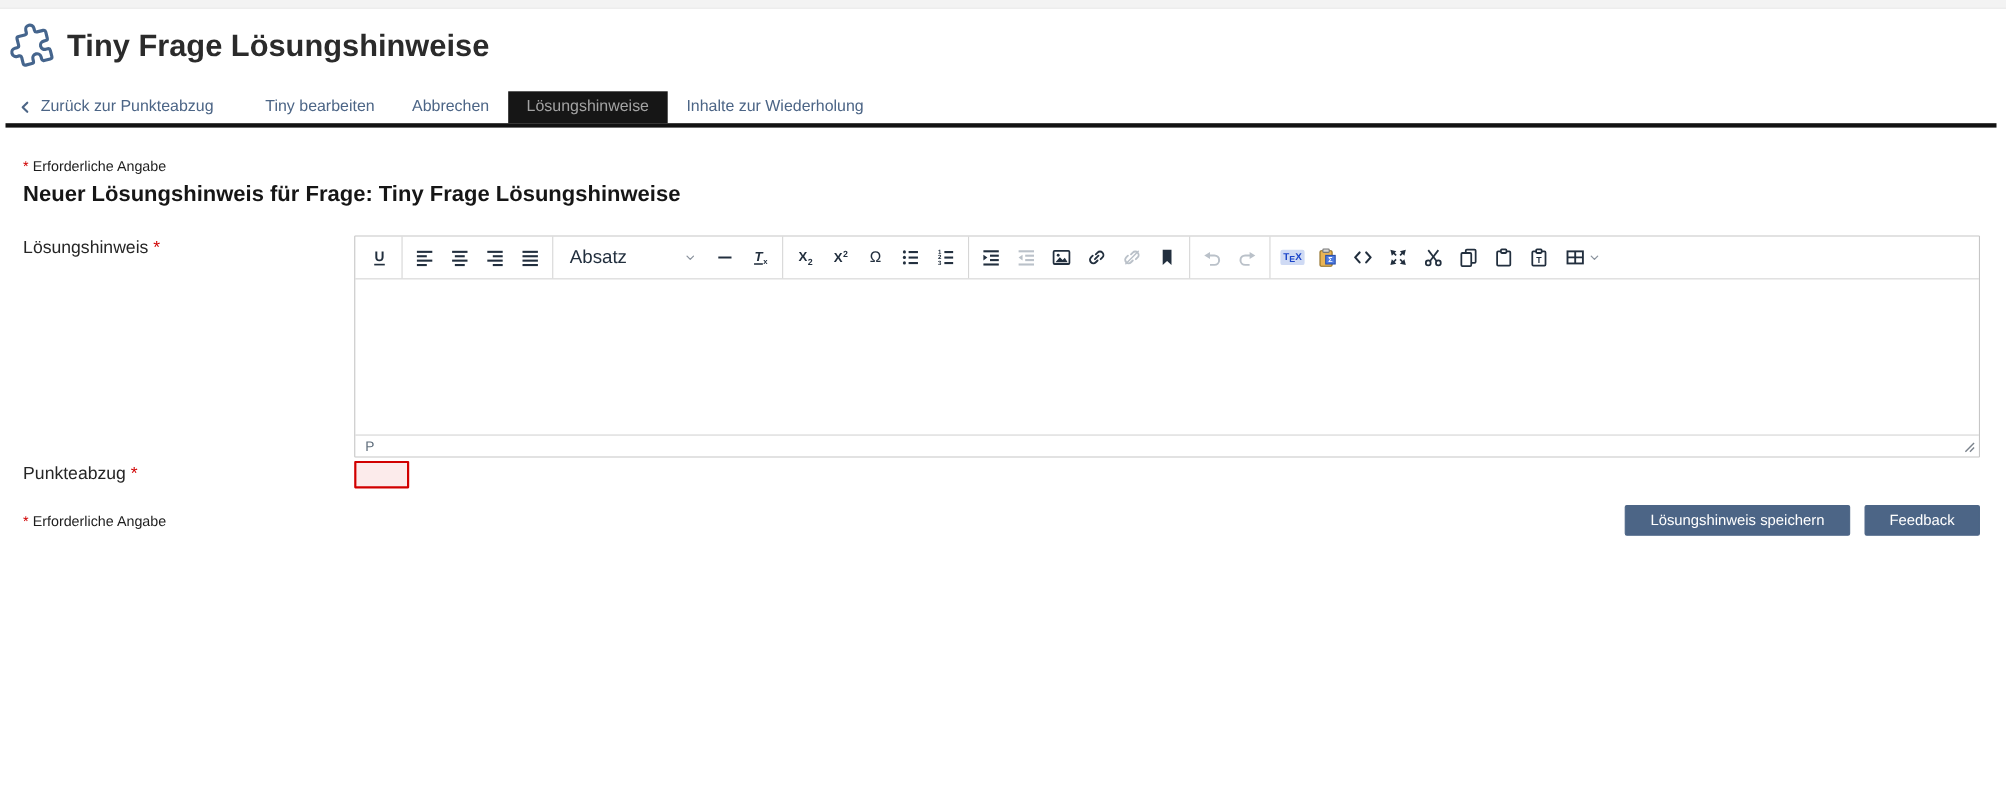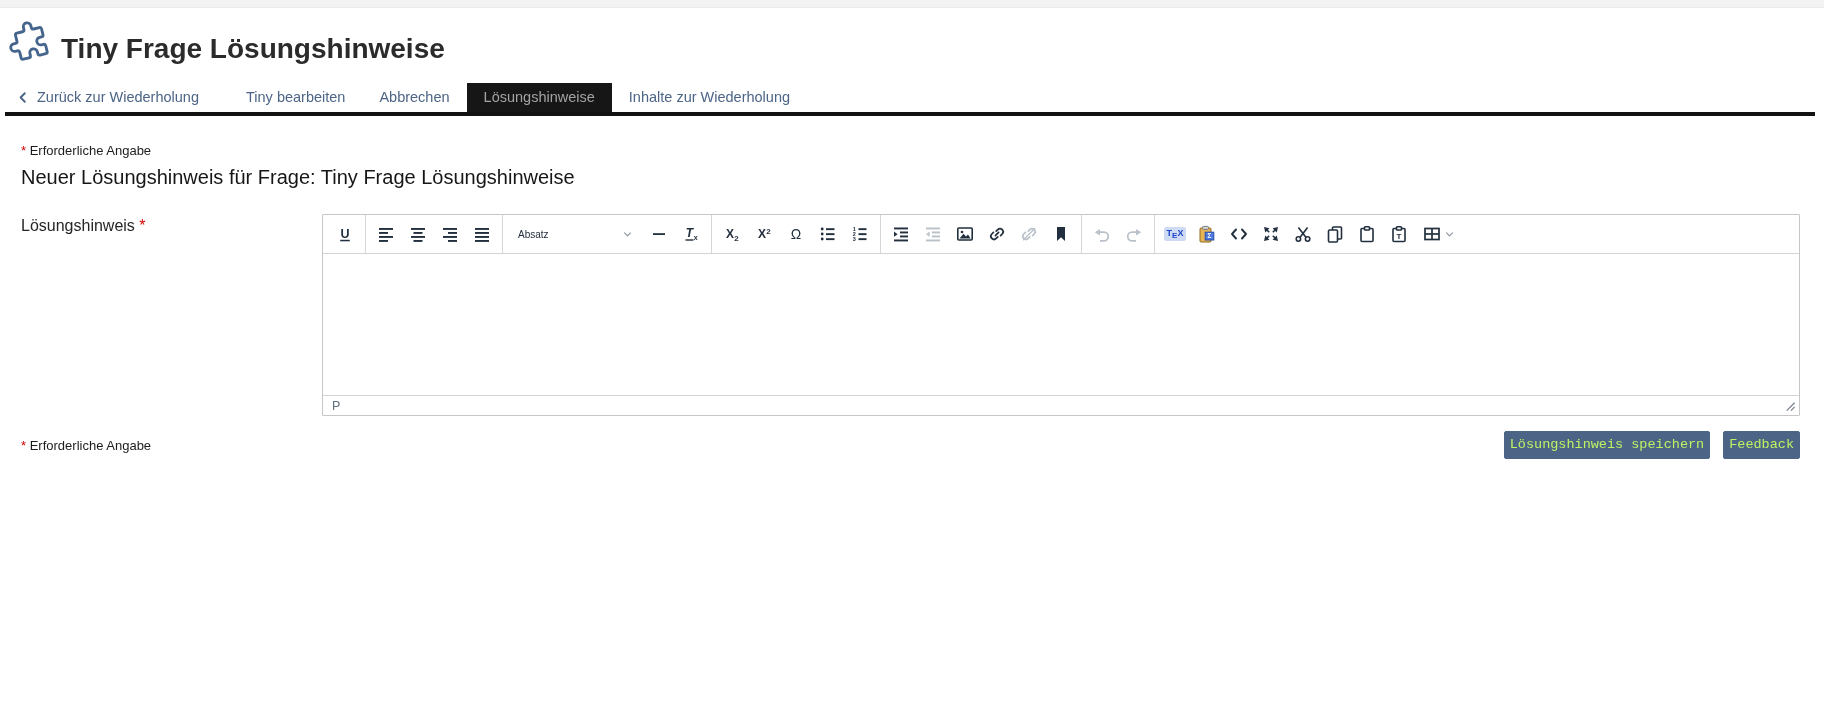--- a/index.html
+++ b/index.html
@@ -7,61 +7,61 @@
     --tab-active-bg:#161616;
     --icon:#222f3e;
     --icon-disabled:#bac1c9;
     --invalid-border:#d10000;
     --invalid-bg:#fcebeb;
   }
   *{box-sizing:border-box}
   body{margin:0;width:1824px;height:728px;overflow:hidden;background:#fff;
        font-family:"Liberation Sans","DejaVu Sans",sans-serif;color:#161616}
   .top-strip{height:8px;background:#f3f3f3;border-bottom:1px solid #ececec}
-  .page-header{display:flex;align-items:flex-end;gap:9px;padding:11px 0 7px 6px}
+  .page-header{display:flex;align-items:center;gap:9px;padding:11px 0 7px 6px}
   .app-icon svg{display:block}
   h1{font-size:28px;font-weight:600;margin:0;color:#2b2b2b}
   .tabbar{display:flex;align-items:flex-end;margin:11px 9px 0 5px;border-bottom:4px solid #121212}
   .tab{display:inline-flex;align-items:center;gap:8px;padding:6px 17px 7px;font-size:14.5px;
        color:var(--accent);text-decoration:none;cursor:pointer;white-space:nowrap}
   .tab.back{padding-left:12px;margin-right:13px}
   .tab.active{background:var(--tab-active-bg);color:#a3a3a3}
   .content{padding:27px 24px 0 21px}
   .req-note{margin:0;font-size:13px;color:#1d1d1d}
   .ast{color:#d00000}
-  h2{margin:8px 0 0;font-size:20px;font-weight:400;color:#161616}
+  h2{margin:8px 0 0;font-size:20px;font-weight:700;color:#161616}
   .form{margin-top:25px}
   .frow{display:grid;grid-template-columns:301px 1fr}
   .flabel{font-size:16px;color:#262626;padding-top:3px}
   .editor{border:1px solid #c6c6c6;background:#fff;border-radius:1px}
   .tb{display:flex;align-items:stretch;height:39px;border-bottom:1px solid #d4d4d4;padding:0 2px}
   .tb-group{display:flex;align-items:center;padding:0 4px;border-right:1px solid #d6d6d6}
   .tb-group:last-child{border-right:none}
   .tb-btn{width:30px;height:30px;margin:0 1px;display:inline-flex;align-items:center;justify-content:center;
           background:none;border:none;padding:0;color:var(--icon);cursor:pointer}
   .tb-btn.disabled{color:var(--icon-disabled)}
   .tb-btn.wide{width:46px;gap:1px}
   .tb-select{display:inline-flex;align-items:center;justify-content:space-between;width:130px;height:30px;
-             margin:0 3px;padding:0 6px 0 8px;font-size:10px;color:var(--icon);cursor:pointer}
+             margin:0 3px;padding:0 6px 0 8px;font-size:17px;color:var(--icon);cursor:pointer}
   .tb-select .chev{color:#8b939e;display:inline-flex}
   .tex-badge{display:inline-flex;align-items:flex-start;background:#cfdaf4;color:#1b45c9;border-radius:2px;
              padding:2px 3px 3px;font-size:9px;font-weight:700;line-height:1}
   .tex-badge .tex-e{position:relative;top:2.5px;font-size:8px}
   .editor-body{height:141px;cursor:text}
   .statusbar{height:20px;border-top:1px solid #d4d4d4;display:flex;align-items:center;
              justify-content:space-between;padding:0 3px 0 9px}
   .elpath{font-size:12.5px;color:#62707e;cursor:pointer}
   .resize{cursor:nwse-resize;display:inline-flex}
   .frow2{margin-top:3px}
   input.invalid{width:50px;height:25px;border:2px solid var(--invalid-border);background:var(--invalid-bg);
                 border-radius:1px;font-family:inherit;font-size:14px;padding:0 4px}
   .footer-row{display:flex;justify-content:space-between;align-items:center;margin-top:15px}
   .btns{display:flex;gap:13px}
-  .btn{background:var(--accent);color:#bef264;border:1px solid var(--accent);border-radius:2px;
-       font-size:13.5px;padding:5px 5px 6px;cursor:pointer;font-family:Liberation Mono, monospace;white-space:nowrap}
+  .btn{background:var(--accent);color:#ffffff;border:1px solid var(--accent);border-radius:2px;
+       font-size:13.5px;padding:5px 22px 6px;cursor:pointer;font-family:Liberation Sans, sans-serif;white-space:nowrap}
 </style>
 </head>
 <body>
 
 <div class="top-strip"></div>
 
 <header class="page-header">
   <span class="app-icon">
     <svg width="46" height="46" viewBox="0 0 24 24">
       <g transform="rotate(-14 12 12)">
@@ -72,21 +72,21 @@
   <h1>Tiny Frage Lösungshinweise</h1>
 </header>
 
 <nav class="tabbar">
   <a class="tab back">
     <span style="display:inline-flex">
       <svg width="12" height="13" viewBox="0 0 20 20">
           <path d="M13,3 L6,10 13,17" fill="none" stroke="currentColor" stroke-width="3.2" stroke-linecap="round" stroke-linejoin="round"></path>
         </svg>
     </span>
-    <span>Zurück zur Wiederholung</span>
+    <span>Zurück zur Punkteabzug</span>
   </a>
   <span id="tab-items" style="display:flex">
       <a class="tab">Tiny bearbeiten</a>
       <a class="tab">Abbrechen</a>
       <a class="tab active">Lösungshinweise</a>
       <a class="tab">Inhalte zur Wiederholung</a>
     </span>
 </nav>
 
 <main class="content">
@@ -426,20 +426,26 @@
                 <g stroke="#7a828c" stroke-width="1.4">
                   <line x1="12.5" y1="4" x2="4" y2="12.5"></line>
                   <line x1="12.5" y1="8.5" x2="8.5" y2="12.5"></line>
                 </g>
               </svg>
           </span>
         </div>
       </div>
     </div>
 
+    <div class="frow frow2">
+      <div class="flabel"><span>Punkteabzug</span> <span class="ast">*</span></div>
+      <div>
+        <input class="invalid" value="" style="">
+      </div>
+    </div>
   </div>
 
   <div class="footer-row">
     <p class="req-note"><span class="ast">*</span> <span>Erforderliche Angabe</span></p>
     <div class="btns">
       <button class="btn">Lösungshinweis speichern</button>
       <button class="btn">Feedback</button>
     </div>
   </div>
 </main>

